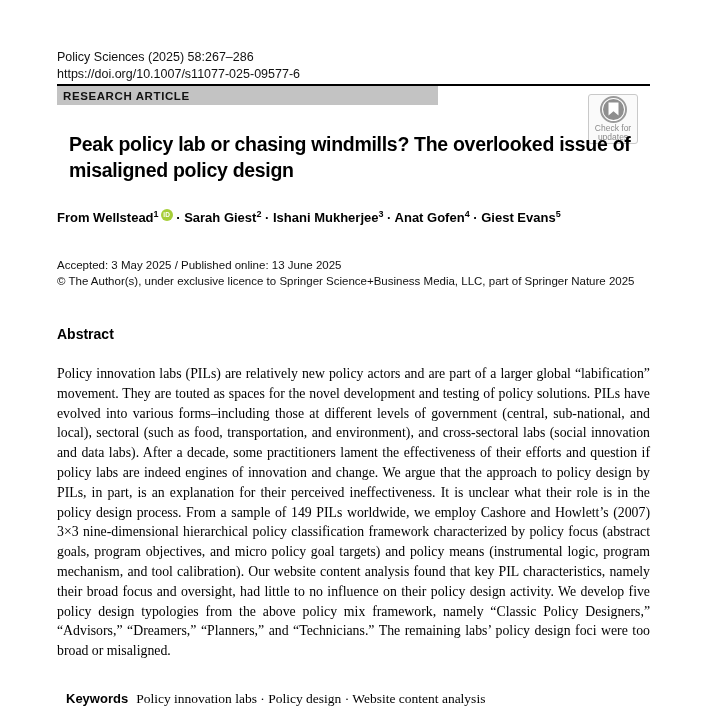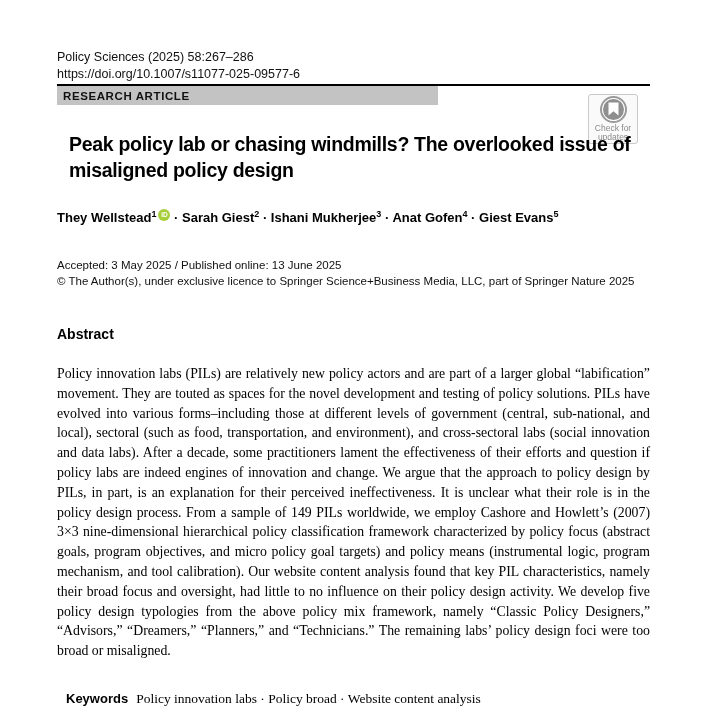--- a/index.html
+++ b/index.html
@@ -187,27 +187,27 @@
           <path d="M1.5 0.5 h10 v13 l-5 -4.2 l-5 4.2 z" fill="#ffffff"></path>
         </svg>
       </div>
     </div>
     <div class="badge-text">Check for</div>
     <div class="badge-text">updates</div>
   </div>
 
   <h1 class="title">Peak policy lab or chasing windmills? The overlooked issue of misaligned policy design</h1>
 
-  <div class="authors"><span>They Wellstead</span><sup>1</sup><span class="orcid" style="background: rgb(166, 206, 57);">iD</span><span class="sep"> · </span><span>Sarah Giest</span><sup>2</sup><span class="sep"> · </span><span>Ishani Mukherjee</span><sup>3</sup><span class="sep"> · </span><span>Anat Gofen</span><sup>4</sup><span class="sep"> · </span><span>Giest Evans</span><sup>5</sup></div>
+  <div class="authors"><span>From Wellstead</span><sup>1</sup><span class="orcid" style="background: rgb(166, 206, 57);">iD</span><span class="sep"> · </span><span>Sarah Giest</span><sup>2</sup><span class="sep"> · </span><span>Ishani Mukherjee</span><sup>3</sup><span class="sep"> · </span><span>Anat Gofen</span><sup>4</sup><span class="sep"> · </span><span>Giest Evans</span><sup>5</sup></div>
 
   <div class="meta">
     <div>Accepted: 3 May 2025 / Published online: 13 June 2025</div>
     <div>© The Author(s), under exclusive licence to Springer Science+Business Media, LLC, part of Springer Nature 2025</div>
   </div>
 
   <div class="abstract-heading">Abstract</div>
   <p class="abstract-body">Policy innovation labs (PILs) are relatively new policy actors and are part of a larger global “labification” movement. They are touted as spaces for the novel development and testing of policy solutions. PILs have evolved into various forms–including those at different levels of government (central, sub-national, and local), sectoral (such as food, transportation, and environment), and cross-sectoral labs (social innovation and data labs). After a decade, some practitioners lament the effectiveness of their efforts and question if policy labs are indeed engines of innovation and change. We argue that the approach to policy design by PILs, in part, is an explanation for their perceived ineffectiveness. It is unclear what their role is in the policy design process. From a sample of 149 PILs worldwide, we employ Cashore and Howlett’s (2007) 3×3 nine-dimensional hierarchical policy classification framework characterized by policy focus (abstract goals, program objectives, and micro policy goal targets) and policy means (instrumental logic, program mechanism, and tool calibration). Our website content analysis found that key PIL characteristics, namely their broad focus and oversight, had little to no influence on their policy design activity. We develop five policy design typologies from the above policy mix framework, namely “Classic Policy Designers,” “Advisors,” “Dreamers,” “Planners,” and “Technicians.” The remaining labs’ policy design foci were too broad or misaligned.</p>
 
   <div class="keywords">
-    <span class="kw-label">Keywords</span><span>Policy innovation labs · Policy broad · Website content analysis</span>
+    <span class="kw-label">Keywords</span><span>Policy innovation labs · Policy design · Website content analysis</span>
   </div>
 
 </div>
 
 </body></html>

